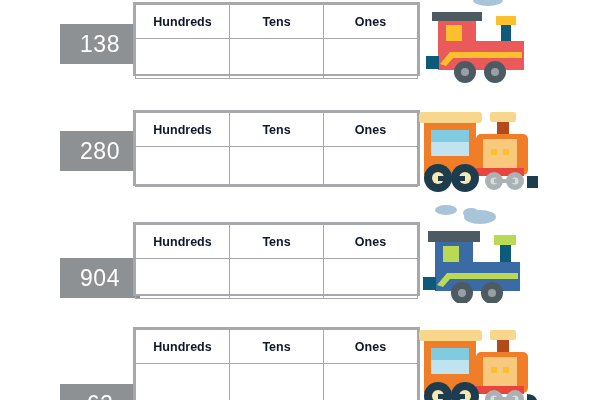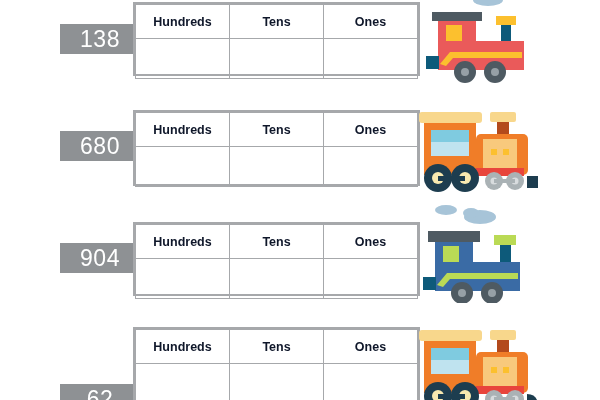--- a/index.html
+++ b/index.html
@@ -27,21 +27,21 @@
     position: absolute;
     left: 0;
     width: 600px;
   }
 
   
   .number-tag {
     position: absolute;
     left: 60px;
     width: 80px;
-    height: 30px;
+    height: 40px;
     background: #8e9194;
     z-index: 1;
     display: flex;
     align-items: center;
     justify-content: center;
   }
   .number-tag-label {
     color: #ffffff;
     font-size: 23px;
     font-weight: 400;
@@ -146,21 +146,21 @@
         <circle cx="53" cy="78" r="4" fill="#96a0a6"></circle>
         <circle cx="83" cy="78" r="11" fill="#4e5a62"></circle>
         <circle cx="83" cy="78" r="4" fill="#96a0a6"></circle>
       </svg>
     </div>
   </div>
 
   <div class="problem-row" style="top:0px;">
 
     <div class="number-tag" style="top:131px;">
-      <span class="number-tag-label">680</span>
+      <span class="number-tag-label">280</span>
     </div>
 
     <div class="pv-table" style="top:110px; height:76px;">
       <table>
         <tbody>
             <tr class="header-row">
           <td class="hdr">Hundreds</td>
           <td class="hdr">Tens</td>
           <td class="hdr">Ones</td>
         </tr>
@@ -207,21 +207,21 @@
         <rect x="80" y="77" width="21" height="4" fill="#aab2b5"></rect>
 
         <path d="M 113 74 L 124 74 L 124 86 L 113 86 Z" fill="#1d3d4f"></path>
         <path d="M 113 74 Q 124 74 124 86 L 113 86 Z" fill="#1d3d4f"></path>
       </svg>
     </div>
   </div>
 
   <div class="problem-row" style="top:0px;">
 
-    <div class="number-tag" style="top:243px;">
+    <div class="number-tag" style="top:258px;">
       <span class="number-tag-label">904</span>
     </div>
 
     <div class="pv-table" style="top:222px; height:74px;">
       <table>
         <tbody>
             <tr class="header-row">
           <td class="hdr">Hundreds</td>
           <td class="hdr">Tens</td>
           <td class="hdr">Ones</td>

